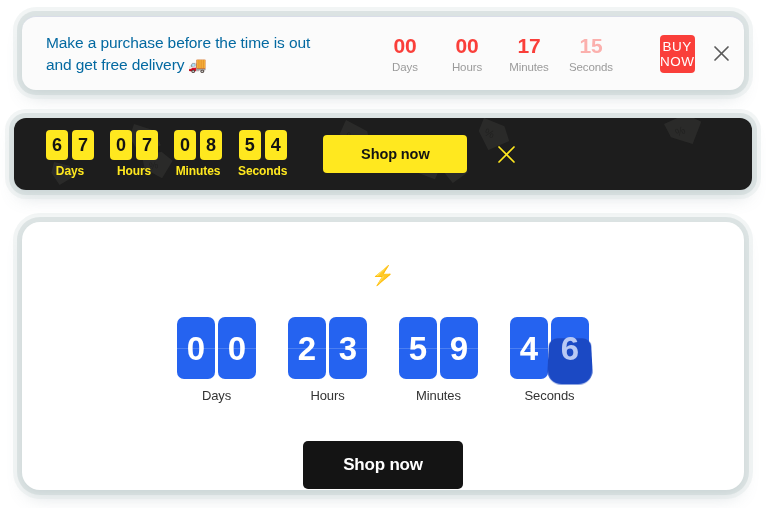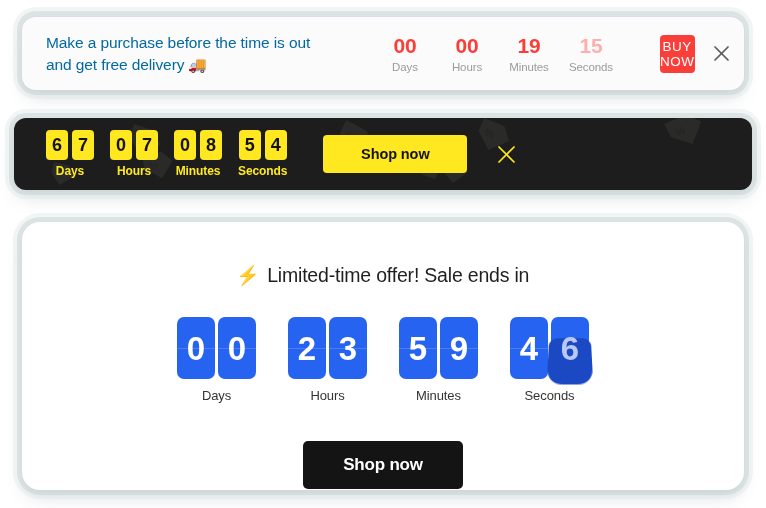--- a/index.html
+++ b/index.html
@@ -312,21 +312,21 @@
       <div class="c1-timer">
         <div class="c1-unit">
           <div class="c1-num">00</div>
           <div class="c1-lbl">Days</div>
         </div>
         <div class="c1-unit">
           <div class="c1-num">00</div>
           <div class="c1-lbl">Hours</div>
         </div>
         <div class="c1-unit">
-          <div class="c1-num">19</div>
+          <div class="c1-num">17</div>
           <div class="c1-lbl">Minutes</div>
         </div>
         <div class="c1-unit">
           <div class="c1-num dim">15</div>
           <div class="c1-lbl">Seconds</div>
         </div>
       </div>
 
       <button id="buy-now-button">BUY NOW</button>
 
@@ -423,21 +423,20 @@
 
       </div>
     </div>
   </div>
 
   <div class="card-wrap" id="card-three-wrap">
     <div class="card" id="card-three">
 
       <div id="offer-heading">
         <span class="bolt">⚡</span>
-        <span>Limited-time offer! Sale ends in</span>
       </div>
 
       <div class="c3-timer">
 
         <div class="c3-unit">
           <div class="c3-digits">
             <span class="c3-tile">0</span>
             <span class="c3-tile">0</span>
           </div>
           <div class="c3-lbl">Days</div>

